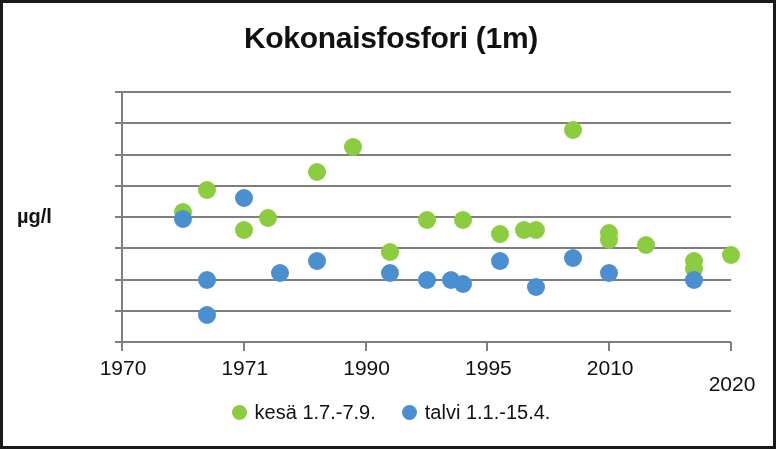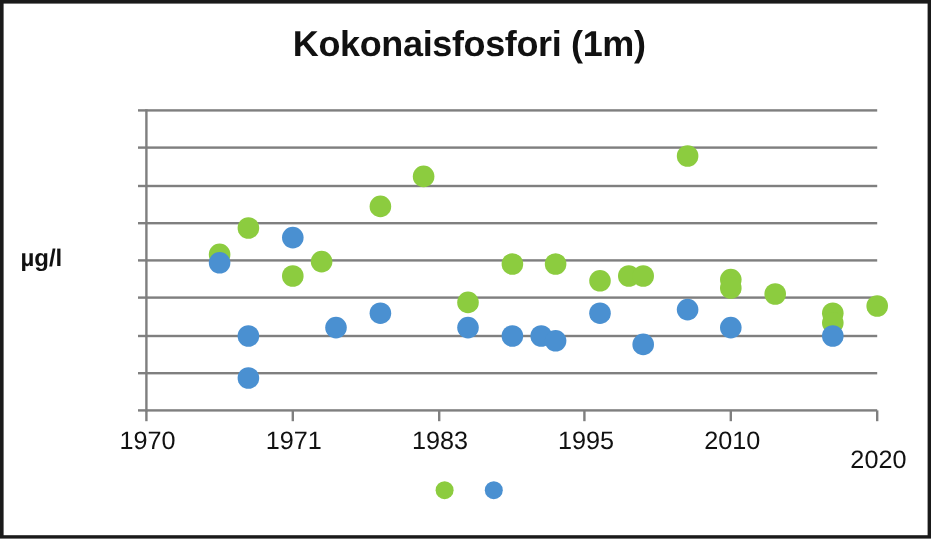--- a/index.html
+++ b/index.html
@@ -158,21 +158,21 @@
         <div class="y-tick" style="top: 61.5px;"></div>
         <div class="y-tick" style="top: 30.25px;"></div>
         <div class="y-tick" style="top: -1px;"></div>
       </div>
     <div id="xticks">
         <div class="x-tick" style="left: -1px;"></div>
         <div class="x-tick-label" style="left: 0px;">1970</div>
         <div class="x-tick" style="left: 120.8px;"></div>
         <div class="x-tick-label" style="left: 121.8px;">1971</div>
         <div class="x-tick" style="left: 242.6px;"></div>
-        <div class="x-tick-label" style="left: 243.6px;">1983</div>
+        <div class="x-tick-label" style="left: 243.6px;">1990</div>
         <div class="x-tick" style="left: 364.4px;"></div>
         <div class="x-tick-label" style="left: 365.4px;">1995</div>
         <div class="x-tick" style="left: 486.2px;"></div>
         <div class="x-tick-label" style="left: 487.2px;">2010</div>
         <div class="x-tick" style="left: 608px;"></div>
         <div class="x-tick-label" style="left: 609px; margin-top: 16px;">2020</div>
       </div>
     <div id="points">
         <div class="point pt-kesa" style="left: 60.9px; top: 120.312px; background: rgb(140, 204, 63);"></div>
         <div class="point pt-kesa" style="left: 85.26px; top: 98.4375px; background: rgb(140, 204, 63);"></div>
@@ -207,19 +207,21 @@
         <div class="point pt-talvi" style="left: 414.12px; top: 195.312px; background: rgb(74, 144, 209);"></div>
         <div class="point pt-talvi" style="left: 450.66px; top: 165.625px; background: rgb(74, 144, 209);"></div>
         <div class="point pt-talvi" style="left: 487.2px; top: 181.25px; background: rgb(74, 144, 209);"></div>
         <div class="point pt-talvi" style="left: 572.46px; top: 187.5px; background: rgb(74, 144, 209);"></div>
       </div>
   </div>
 
   <div id="legend">
       <div class="legend-entry">
         <div class="legend-swatch" style="background: rgb(140, 204, 63);"></div>
+        <div class="legend-label">kesä 1.7.-7.9.</div>
       </div>
       <div class="legend-entry">
         <div class="legend-swatch" style="background: rgb(74, 144, 209);"></div>
+        <div class="legend-label">talvi 1.1.-15.4.</div>
       </div>
     </div>
 
 </div>
 
 </body></html>

